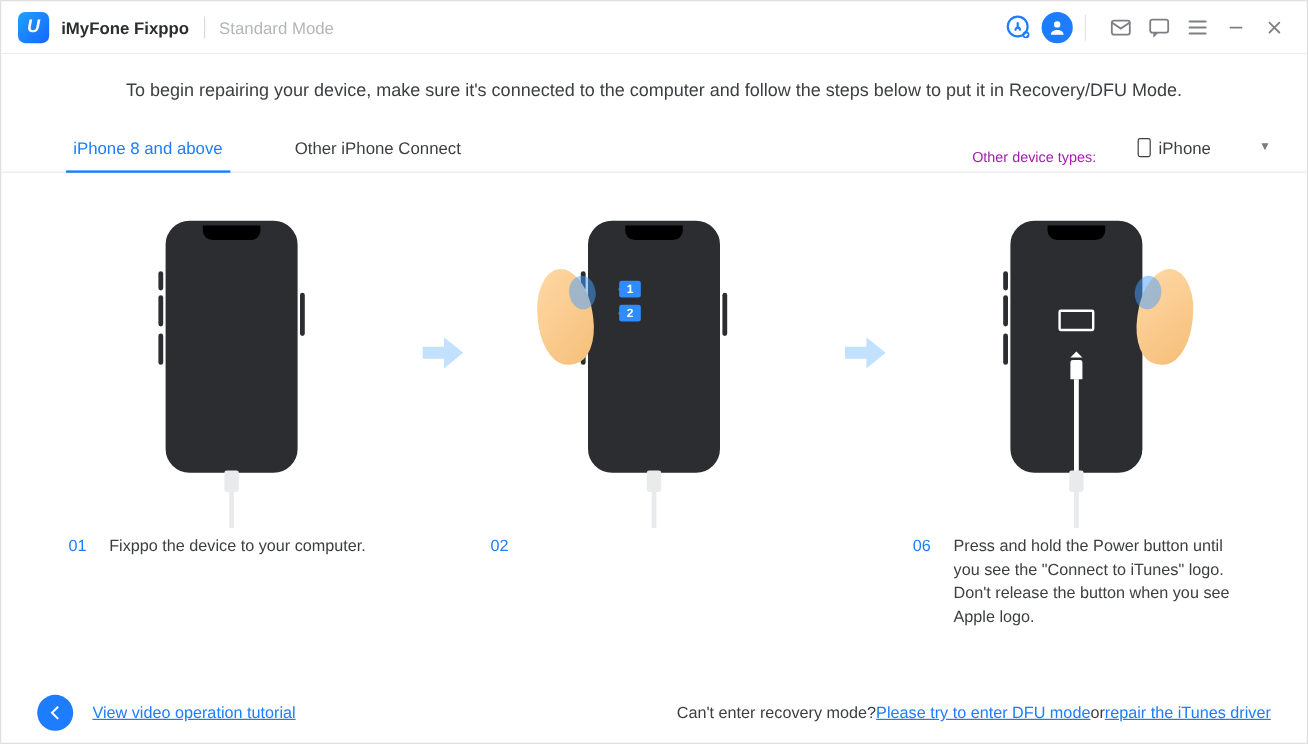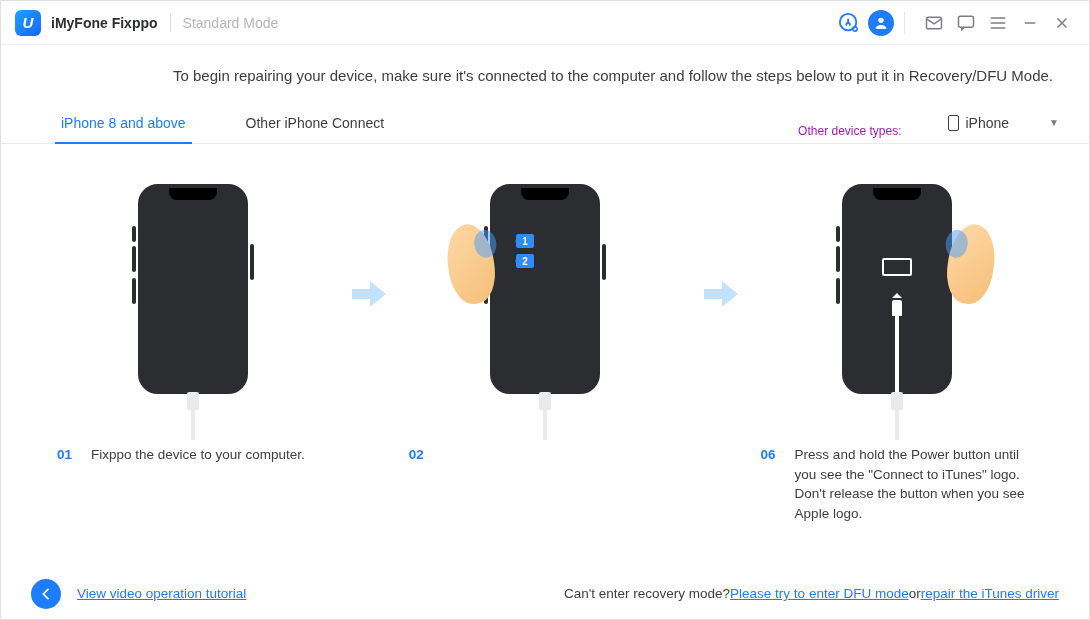--- a/index.html
+++ b/index.html
@@ -27,21 +27,21 @@
     width:26px; height:26px; display:inline-flex; align-items:center; justify-content:center;
     color:#7d7f84; margin-left:6px; cursor:pointer; border-radius:50%;
   }
   .tb-icon.blue { color:#1e7cff; }
   .tb-icon.circle-blue {
     background:#1e7cff; color:#fff;
   }
   .tb-divider{ width:1px; height:22px; background:#e4e4e4; margin:0 10px; }
   
   .instruction {
-    text-align:right; font-size:15px; color:#3c3e41; padding:22px 36px 18px;
+    text-align:center; font-size:15px; color:#3c3e41; padding:22px 24px 18px;
   }
   
   .tabstrip {
     display:flex; align-items:center; border-bottom:1px solid #e9eaec;
     padding:0 30px 0 30px; height:42px; position:relative;
   }
   .tab {
     padding:0 30px; height:100%; display:flex; align-items:center;
     font-size:14px; color:#3c3e41; cursor:pointer; position:relative;
   }
@@ -49,21 +49,21 @@
   .tab.active::after{
     content:""; position:absolute; left:24px; right:24px; bottom:-1px;
     height:2px; background:#1e7cff;
   }
   .tabstrip-spacer{flex:1;}
   .other-types{
     display:flex; align-items:center; font-size:12px; color:#a21caf;margin-top:17px;
   }
   .device-select{
     display:flex; align-items:center; color:#3c3e41; font-size:14px;
-    margin-left:14px; cursor:pointer;padding-left:32px;
+    margin-left:2px; cursor:pointer;padding-left:32px;
   }
   .device-select .phone-mini{
     width:11px;height:16px;border:1.5px solid #3c3e41;border-radius:2px;margin-right:7px;
   }
   .sel-arrow{ margin-left:40px; color:#7d7d7d; font-size:10px; }
   
   .steps-row{
     flex:1; display:flex; align-items:flex-start; justify-content:center;
     padding:40px 50px 0; gap:10px;
   }
@@ -121,21 +121,21 @@
   }
   .recov .lap{width:30px;height:18px;border:2px solid #fff;border-radius:2px;margin-bottom:12px;}
   .recov .arrhead{width:0;height:0;border:5px solid transparent;border-bottom-color:#fff;margin-bottom:2px;}
   .recov .plug{width:10px;height:16px;background:#fff;border-radius:2px 2px 0 0;}
   .recov .cord{width:4px;height:80px;background:#fff;}
   
   .caption{
     display:flex; gap:12px; width:100%; padding:26px 6px 0; font-size:13.5px;
     color:#3c3e41; line-height:1.45;
   }
-  .caption .num{color:#1e7cff; font-weight:700; min-width:22px;}
+  .caption .num{color:#1e7cff; font-weight:400; min-width:22px;}
   
   .footer{
     height:52px; display:flex; align-items:center; padding:0 30px;
     font-size:13.5px; color:#3c3e41; border-top:1px solid transparent;
   }
   .back-btn{
     width:30px;height:30px;border-radius:50%;background:#1e7cff;color:#fff;
     display:flex;align-items:center;justify-content:center;margin-right:16px;cursor:pointer;
   }
   .link{color:#1e7cff;text-decoration:underline;cursor:pointer;}

